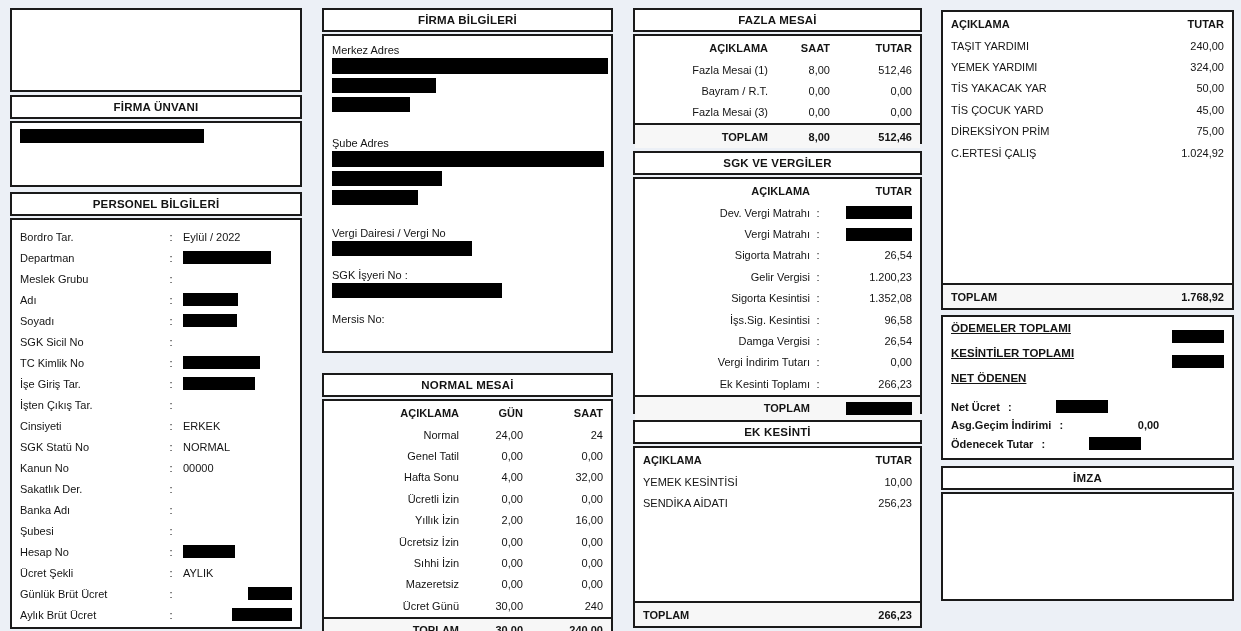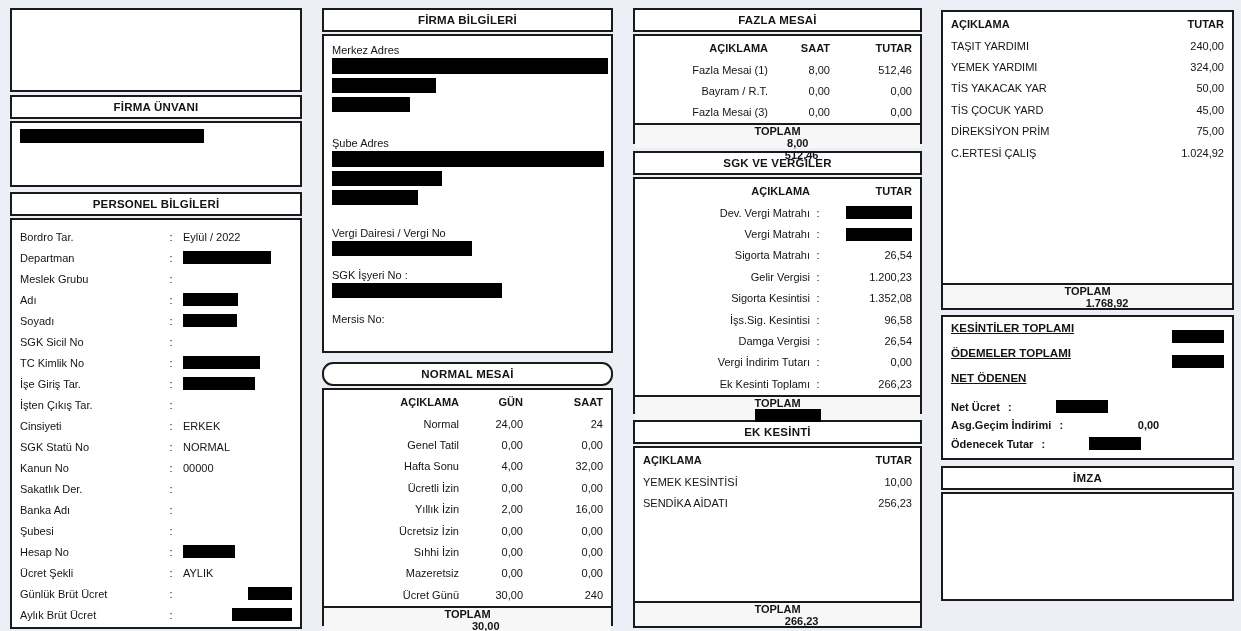--- a/index.html
+++ b/index.html
@@ -39,33 +39,33 @@
   .p-value.right { text-align: right; padding-right: 0; }
 
   
   #firma-bilgileri-content { margin-top: 2px; height: 319px; padding: 8px 8px; overflow: hidden; }
   .fb-label { margin-bottom: 2px; }
   .fb-bar-row { line-height: 0; margin-bottom: 4px; }
   .fb-field:nth-child(1) { height: 93px; }
   .fb-field:nth-child(2) { height: 90px; }
   .fb-field:nth-child(3) { height: 42px; }
   .fb-field:nth-child(4) { height: 44px; }
-  #normal-mesai-title { margin-top: 9px; border-radius: 11px; }
+  #normal-mesai-title { margin-top: 20px; }
   #normal-mesai-content { margin-top: 2px; height: 238px; padding: 0; display: flex; flex-direction: column; }
 
   
   .t-row { display: flex; align-items: center; height: 21.4px; padding: 0 8px; flex: 0 0 auto; }
   .t-head { font-weight: bold; height: 23px; }
   .c1 { flex: 1; text-align: right; }
   .c1.left { text-align: left; }
   .c2 { width: 62px; text-align: right; }
   .c3 { width: 82px; text-align: right; }
   #normal-mesai-content .c2 { width: 64px; }
   #normal-mesai-content .c3 { width: 80px; }
-  .total-row { border-top: 2px solid #1a1a1a; font-weight: bold; background: #f7f7f7; height: 25px; margin-top: auto; flex-direction: column; }
+  .total-row { border-top: 2px solid #1a1a1a; font-weight: bold; background: #f7f7f7; height: 25px; margin-top: auto; }
   .spacer { flex: 1 1 auto; }
 
   
   #fazla-mesai-content { margin-top: 2px; height: 110px; display: flex; flex-direction: column; }
   #sgk-title { margin-top: 7px; }
   #sgk-content { margin-top: 2px; height: 237px; display: flex; flex-direction: column; }
   .sgk-label { flex: 1; text-align: right; }
   .sgk-colon { width: 16px; text-align: center; }
   .sgk-val { width: 86px; text-align: right; }
   #ek-kesinti-title { margin-top: 6px; }
@@ -429,25 +429,25 @@
       </div>
       <div class="spacer"></div>
       <div class="t-row total-row">
         <div class="c1 left">TOPLAM</div>
         <div class="c3">1.768,92</div>
       </div>
     </div>
 
   <div class="box" id="summary-box">
       <div class="sum-head">
+        <div class="sum-head-label">ÖDEMELER TOPLAMI</div>
+        <div class="sum-head-bar"><span class="redact" style="width: 52px; height: 13px;"></span></div>
+      </div>
+      <div class="sum-head">
         <div class="sum-head-label">KESİNTİLER TOPLAMI</div>
-        <div class="sum-head-bar"><span class="redact" style="width: 52px; height: 13px;"></span></div>
-      </div>
-      <div class="sum-head">
-        <div class="sum-head-label">ÖDEMELER TOPLAMI</div>
         <div class="sum-head-bar"><span class="redact" style="width: 52px; height: 13px;"></span></div>
       </div>
       <div class="sum-head">
         <div class="sum-head-label">NET ÖDENEN</div>
       </div>
       <div class="sum-row">
         <div class="sum-label">Net Ücret</div>
         <div class="sum-colon">:</div>
         <div class="sum-val"><span class="redact" style="width: 52px; height: 13px;"></span></div>
       </div>

